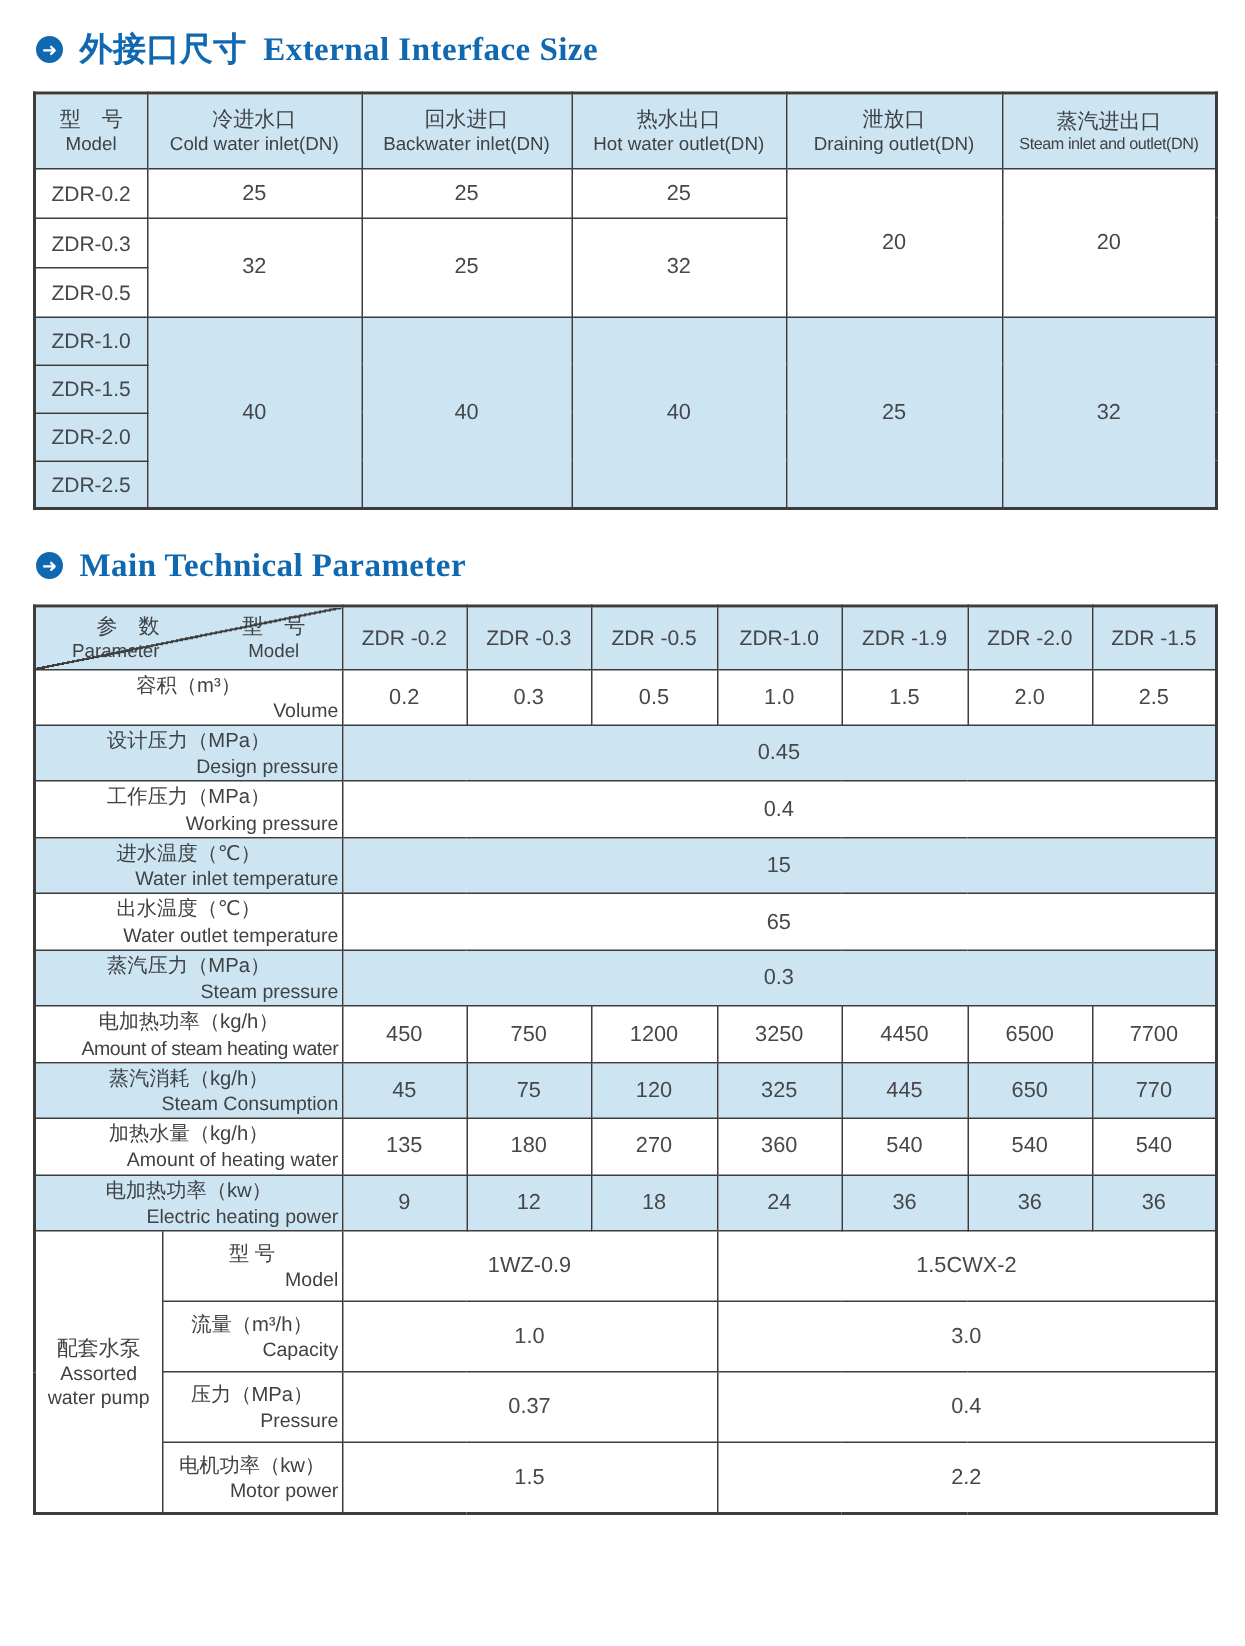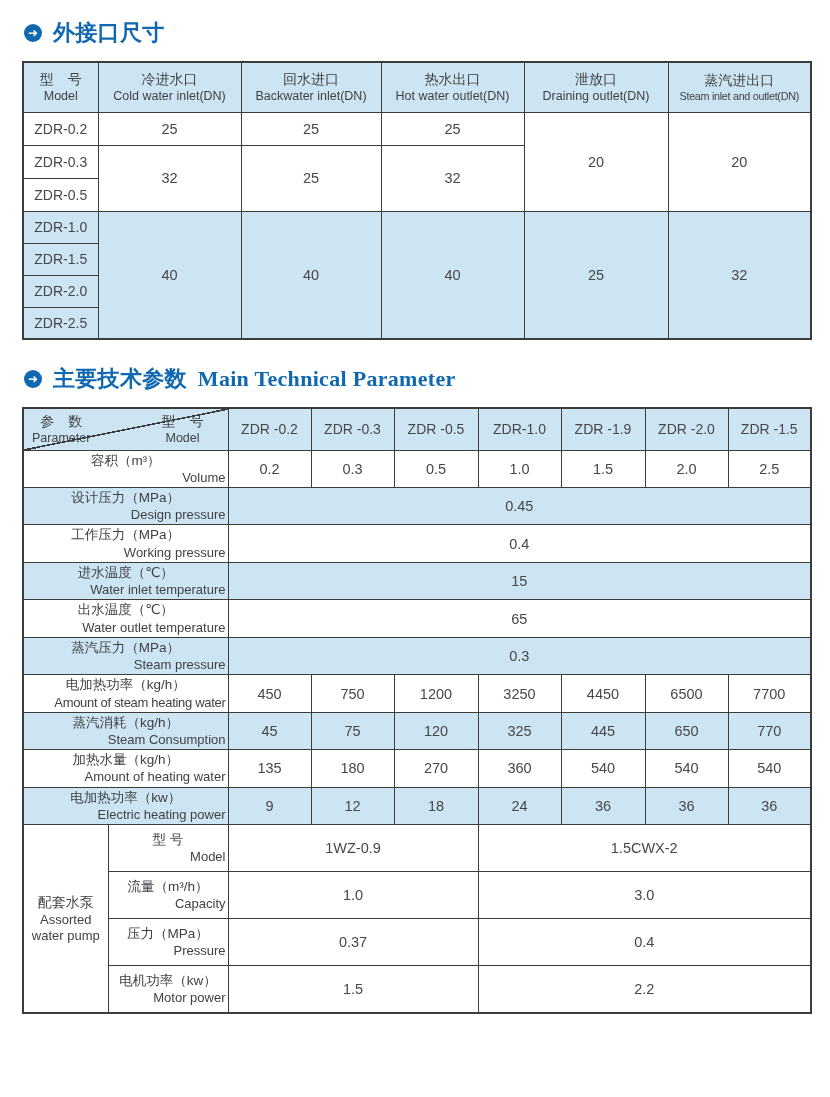--- a/index.html
+++ b/index.html
@@ -61,34 +61,35 @@
 
   
   .corner{
     position:relative;padding:0;
     background-image:linear-gradient(to bottom right,
       transparent calc(50% - 0.8px),
       #3c3c3c calc(50% - 0.8px),
       #3c3c3c calc(50% + 0.8px),
       transparent calc(50% + 0.8px));
   }
-  .corner-param{position:absolute;left:8px;top:50%;transform:translateY(-50%);text-align:center;}
+  .corner-param{position:absolute;left:24px;top:50%;transform:translateY(-50%);text-align:right;}
   .corner-model{position:absolute;right:24px;top:50%;transform:translateY(-50%);text-align:center;}
 
   .pump-group .cell-zh{font-size:14px;}
   .pump-group .cell-en{font-size:13px;}
 </style>
 </head>
 <body>
 
 <div class="content">
 
   <div class="section-title">
     <span class="arrow-icon">➜</span>
     <span class="title-text">外接口尺寸</span>
+    <span class="title-text">External Interface Size</span>
   </div>
 
   <table id="table-external">
     <colgroup>
       <col style="width:75px">
         <col style="width:143px">
         <col style="width:140px">
       <col style="width:143px">
         <col style="width:144px">
         <col style="width:143px">
@@ -152,21 +153,20 @@
       <td class="model-cell">ZDR-2.0</td>
     </tr>
     <tr class="t1-row-b blue">
       <td class="model-cell">ZDR-2.5</td>
     </tr>
   </tbody>
     </table>
 
   <div class="section-title">
     <span class="arrow-icon">➜</span>
-    <span class="title-text">主要技术参数</span>
     <span class="title-text">Main Technical Parameter</span>
   </div>
 
   <table id="table-technical">
     <colgroup>
       <col style="width:85px">
         <col style="width:120px">
       <col style="width:83px">
         <col style="width:83px">
         <col style="width:84px">

